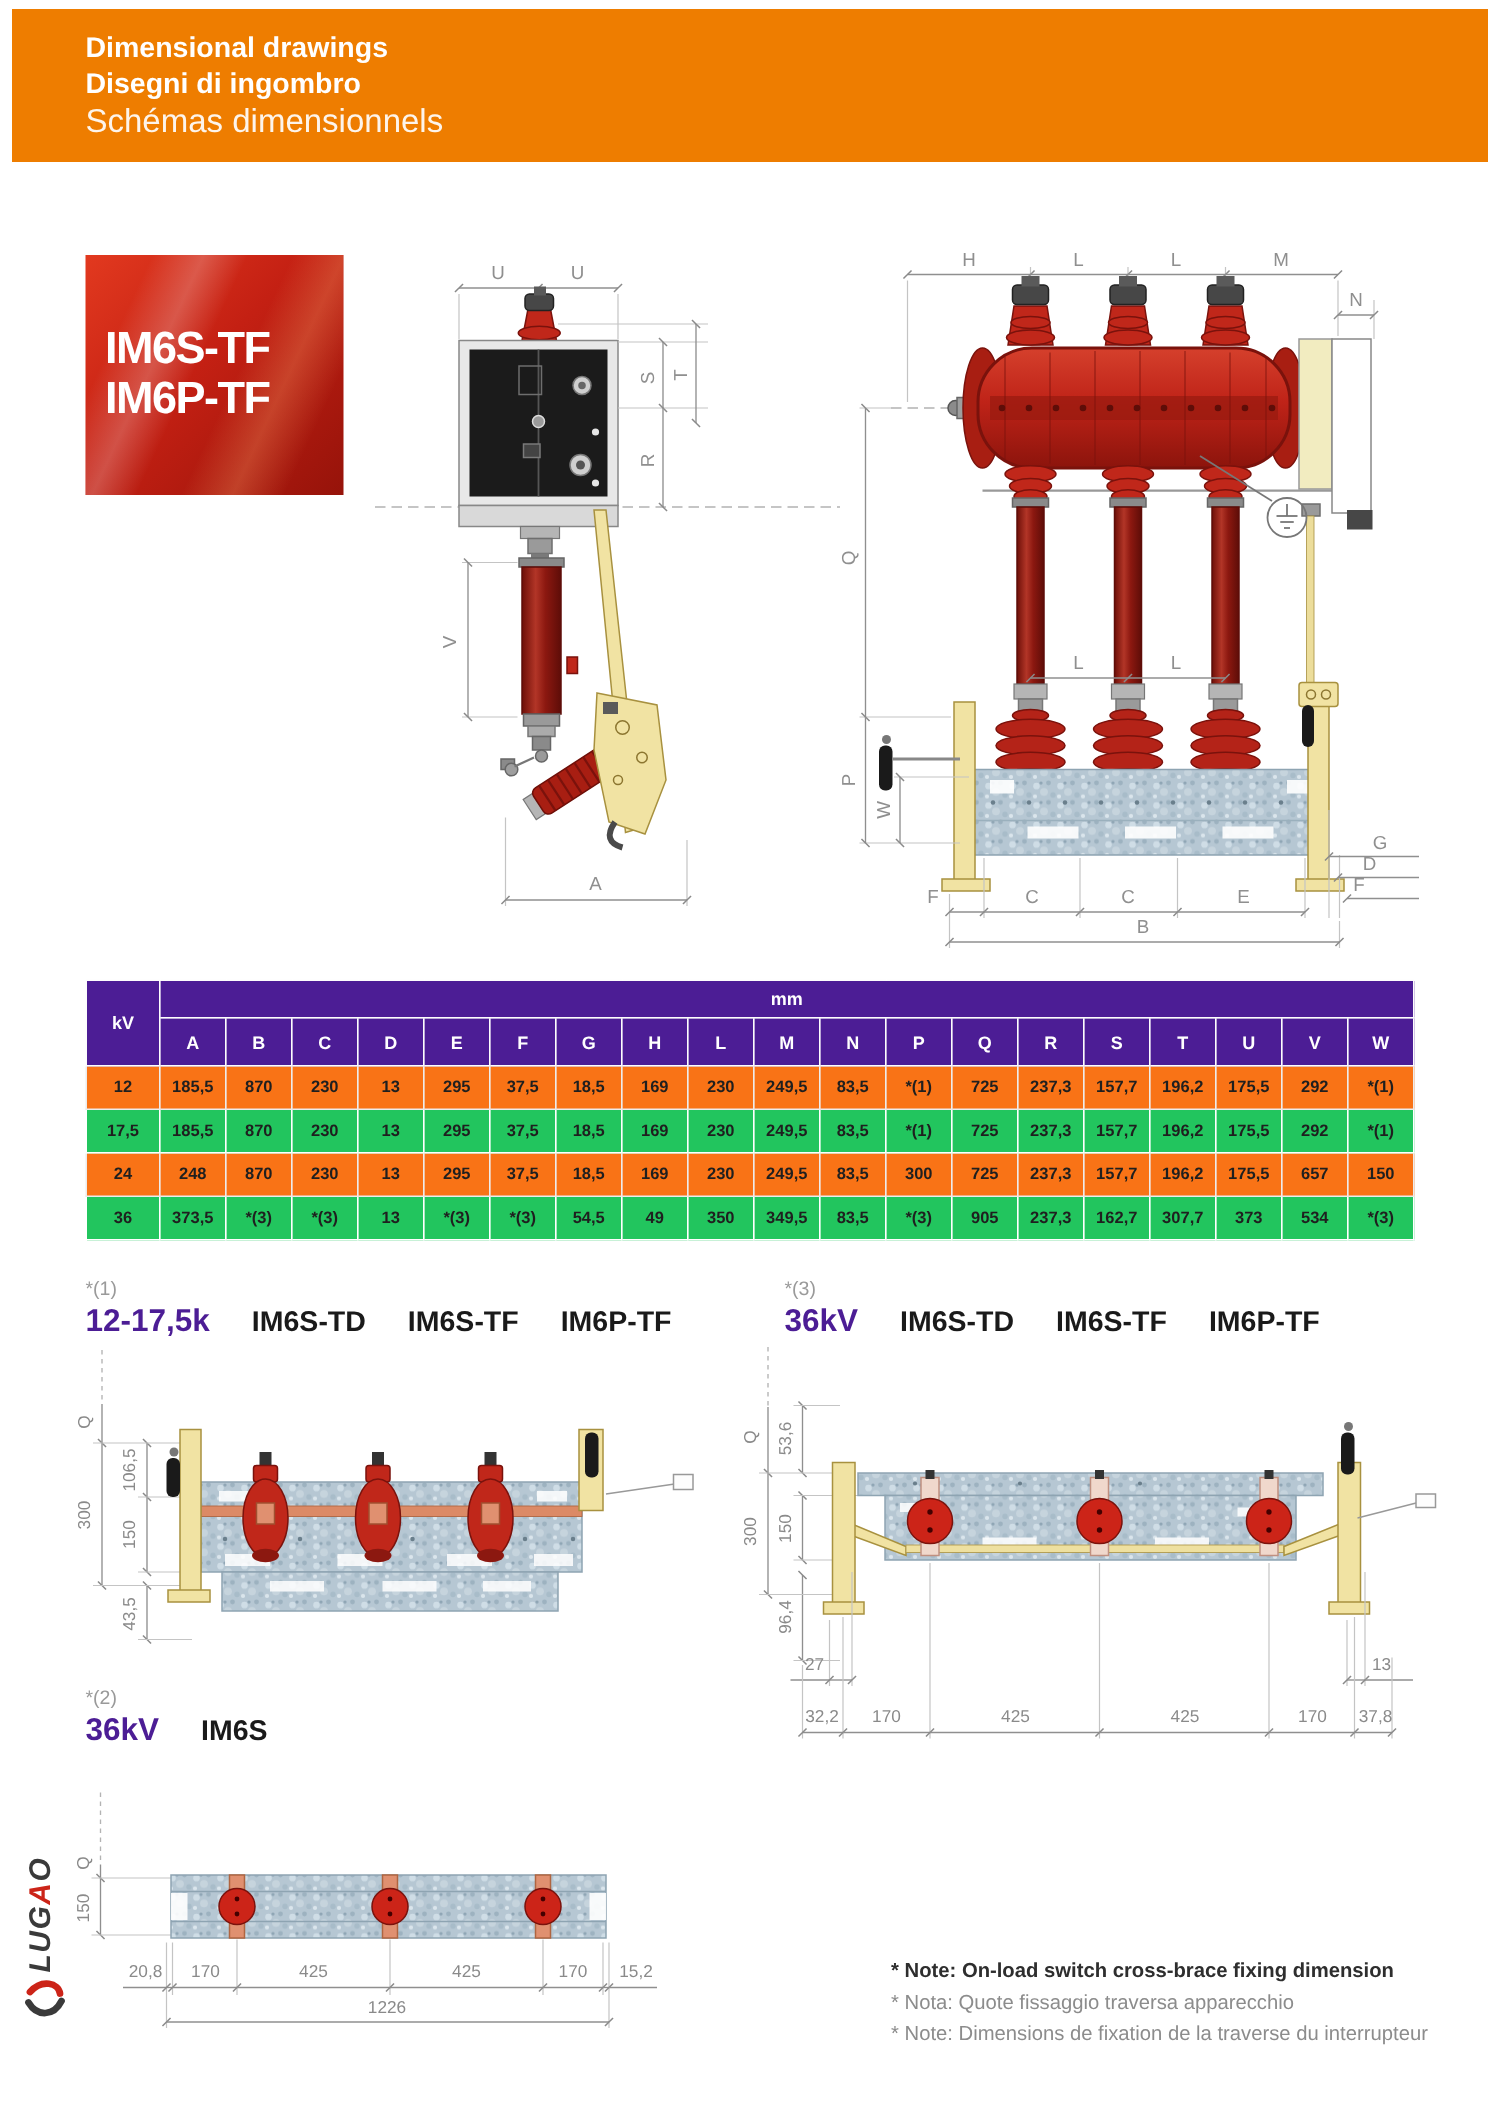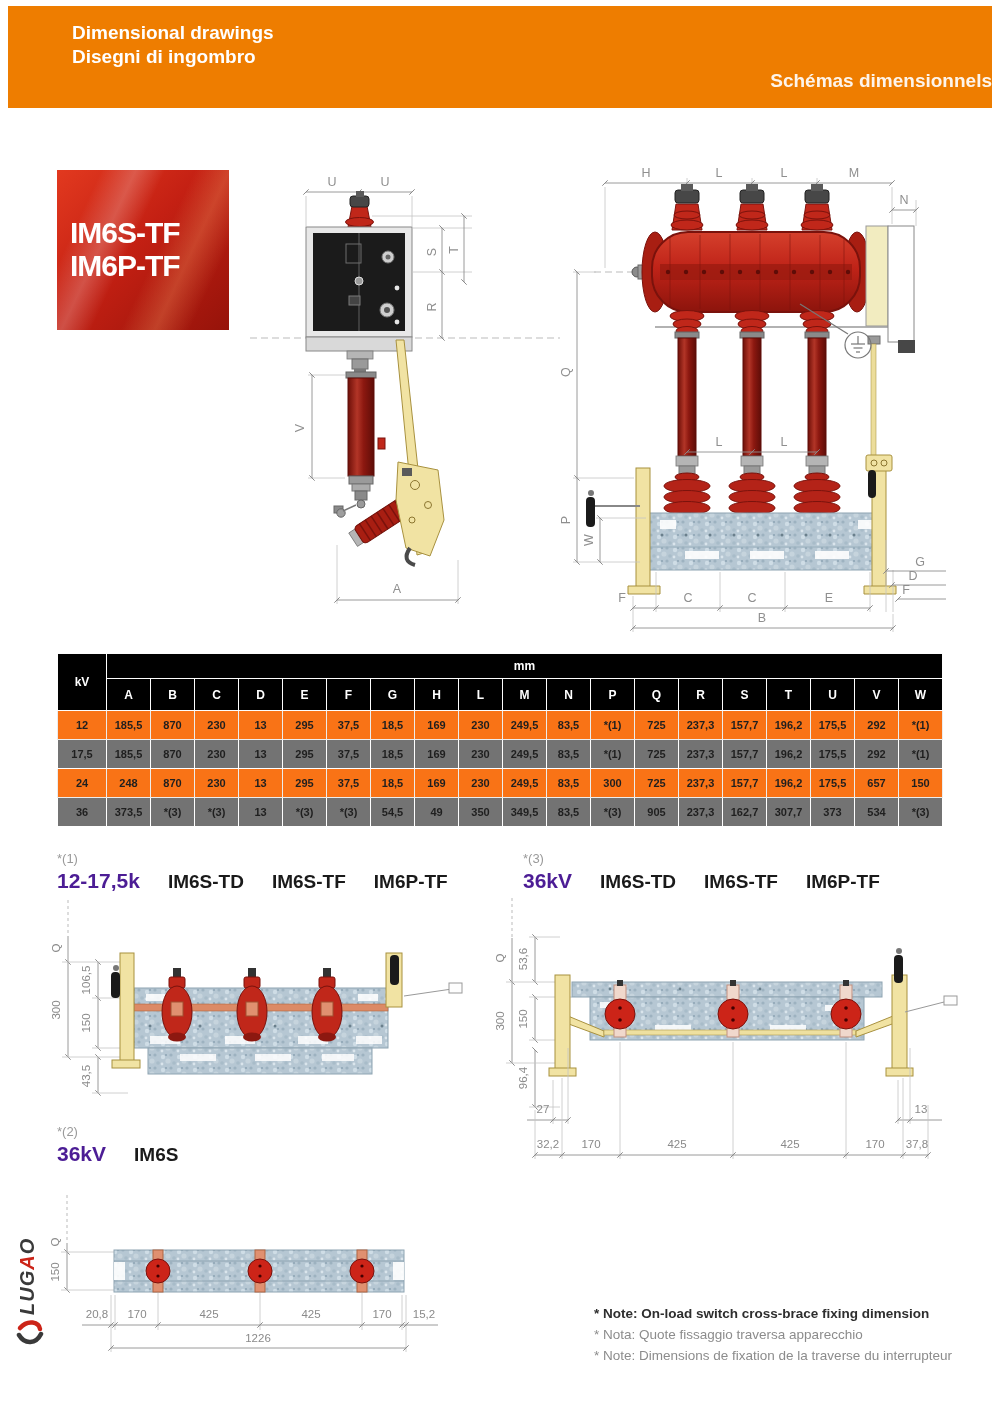--- a/index.html
+++ b/index.html
@@ -1,46 +1,46 @@
 <!DOCTYPE html>
 <html><head>
 <meta charset="utf-8">
 <style>
   html,body{margin:0;padding:0;}
   body{width:1000px;height:1414px;position:relative;background:#ffffff;
        font-family:"Liberation Sans",sans-serif;overflow:hidden;}
 
   
   .page-header{position:absolute;left:8px;top:6px;right:8px;height:102px;
-    background:#ee7d00;color:#fff;padding:15px 0 0 64px;box-sizing:border-box;}
+    background:#ee7d00;color:#fff;padding:15px 0 0 49px;box-sizing:border-box;}
   .page-header .t1,.page-header .t2{font-size:19px;font-weight:700;line-height:24px;}
-  .page-header .t3{font-size:19px;font-weight:700;line-height:24px;opacity:.92;text-align:right;}
+  .page-header .t3{font-size:22px;font-weight:400;line-height:24px;opacity:.92;}
 
   
   .badge{position:absolute;left:57px;top:170px;width:172px;height:160px;
     background:linear-gradient(135deg,#e2391f 0%,#c42013 45%,#96130a 100%);
     overflow:hidden;}
   .badge::before{content:"";position:absolute;inset:0;
     background:linear-gradient(115deg,transparent 18%,rgba(255,255,255,.22) 32%,
       transparent 44%,transparent 56%,rgba(255,170,110,.28) 70%,transparent 84%);}
   .badge .bt{position:relative;color:#fff;font-weight:800;font-size:30px;
     line-height:33px;padding:46px 0 0 13px;letter-spacing:-1px;}
 
   
   table.dims{position:absolute;left:57px;top:653px;width:886px;
     border-collapse:collapse;table-layout:fixed;}
-  table.dims th{background:#000000;color:#fff;font-size:12px;font-weight:700;
+  table.dims th{background:#4c1d95;color:#fff;font-size:12px;font-weight:700;
     border:1px solid #fdfdfd;text-align:center;}
   table.dims th.kv{width:46px;text-align:center;}
   table.dims thead tr.unit th{height:22px;}
   table.dims thead tr.letters th{height:29px;}
   table.dims td{height:26px;text-align:center;font-size:11px;font-weight:700;
     color:#1f1f1f;border:1px solid #ececec;}
   table.dims tr.plain td{background:#f97316;}
-  table.dims tr.alt td{background:#737373;border-color:#fff;}
+  table.dims tr.alt td{background:#22c55e;border-color:#fff;}
 
   
   .section{position:absolute;}
   .section .ref{font-size:13px;color:#9a9a9a;margin-bottom:3px;}
   .section .row{display:flex;align-items:baseline;gap:28px;}
   .section .range{color:#4c1d95;font-weight:700;font-size:21px;}
   .section .model{color:#1a1a1a;font-weight:700;font-size:19px;}
 
   
   .notes{position:absolute;left:594px;top:1303px;width:410px;font-size:13.5px;line-height:21px;}

